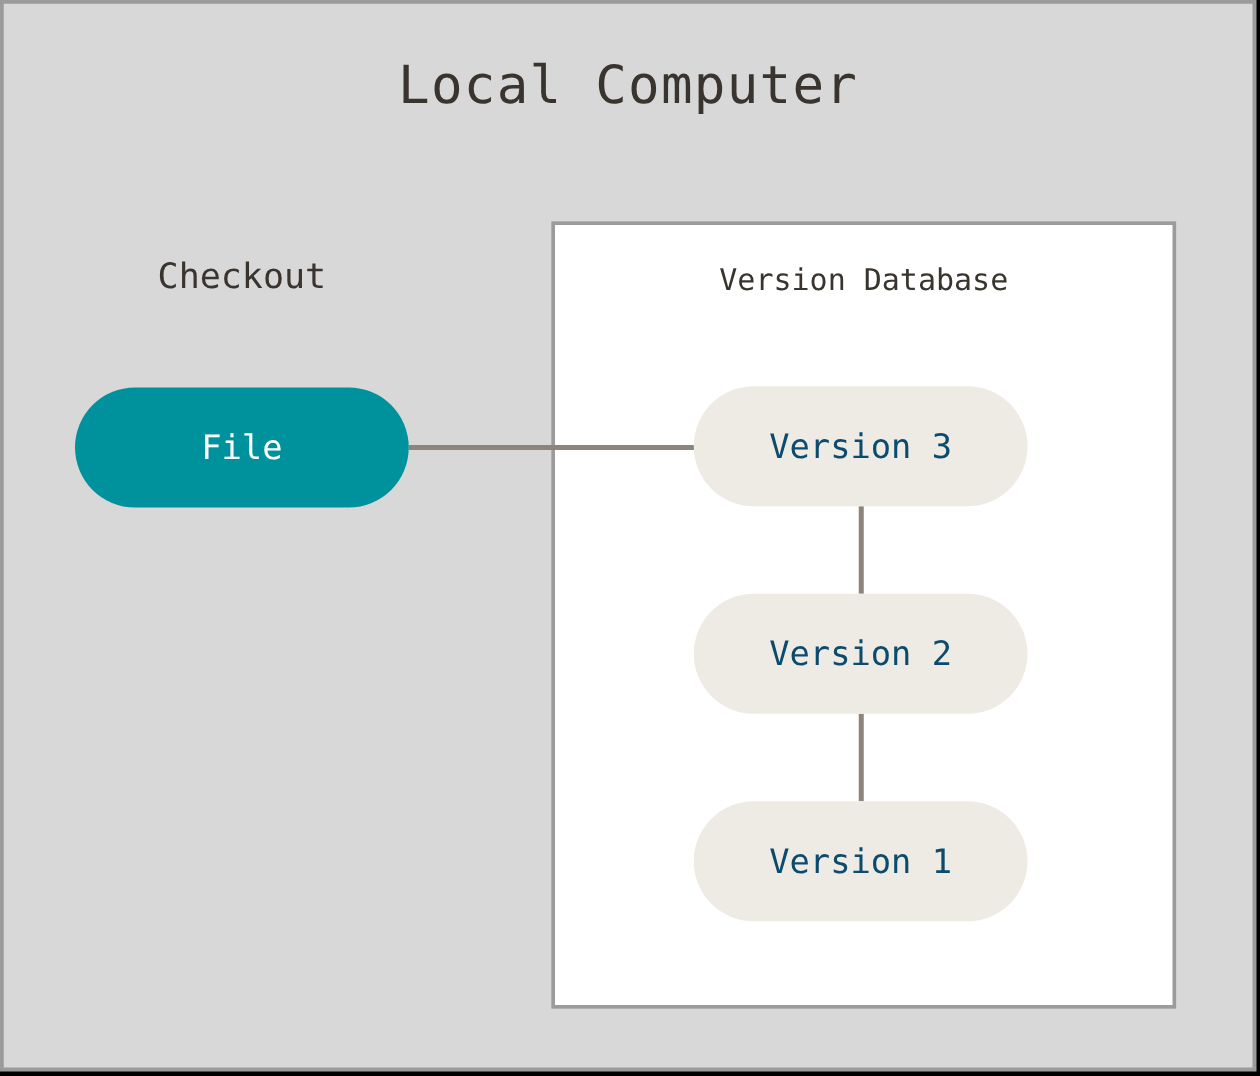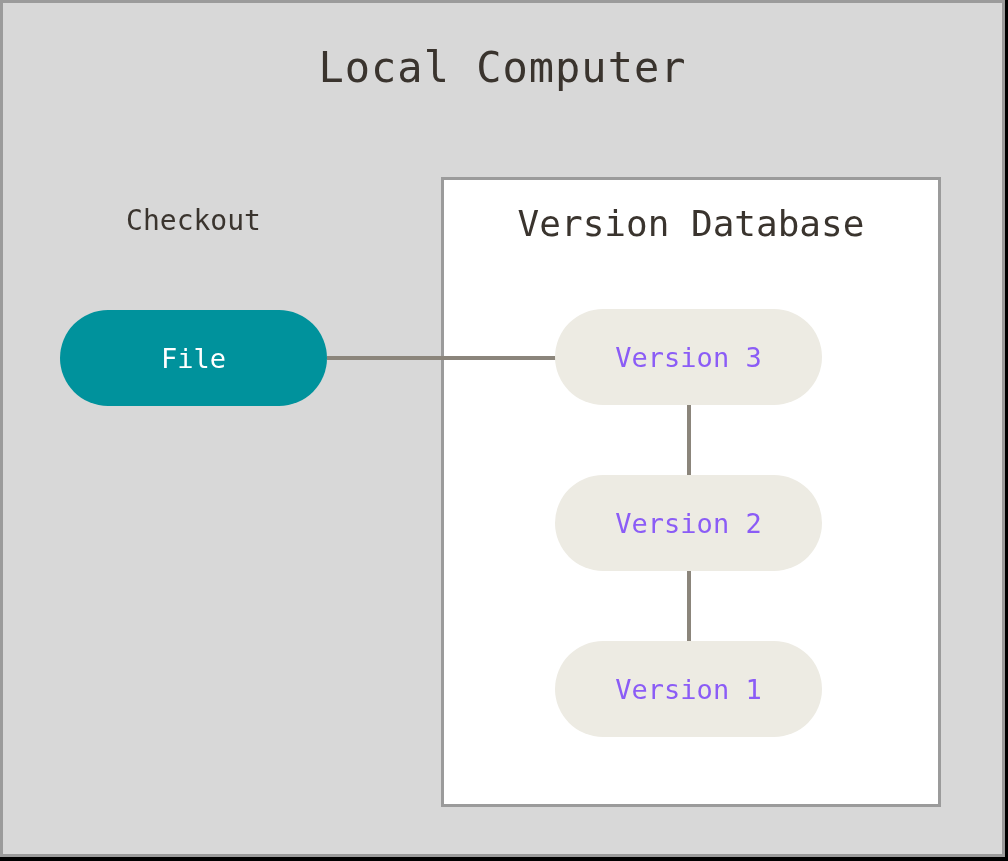--- a/index.html
+++ b/index.html
@@ -64,21 +64,21 @@
     background: #ffffff;
     z-index: 1;
   }
 
   .vdb-title {
     position: absolute;
     top: 25px;
     left: 0;
     width: 100%;
     text-align: center;
-    font-size: 36px;
+    font-size: 24px;
     line-height: 38px;
     color: #3a342e;
   }
 
   .connector {
     position: absolute;
     background: #8b857b;
     z-index: 2;
   }
   .h-line {
@@ -109,21 +109,21 @@
   .file-pill {
     left: 57px;
     top: 307px;
     background: #00929c;
     color: #ffffff;
   }
 
   .version-pill {
     left: 552px;
     background: #edebe3;
-    color: #8b5cf6;
+    color: #0c4a6e;
   }
   .version-pill.v3 { top: 306px; }
   .version-pill.v2 { top: 472px; }
   .version-pill.v1 { top: 638px; }
 </style>
 </head>
 <body>
 
 <div class="canvas">
   <div class="frame">

